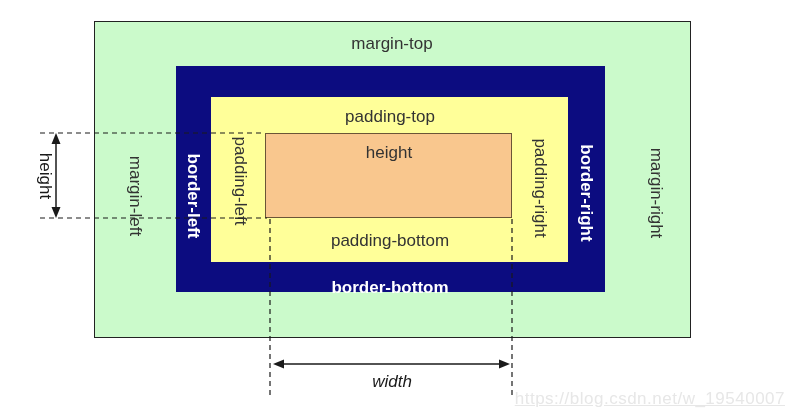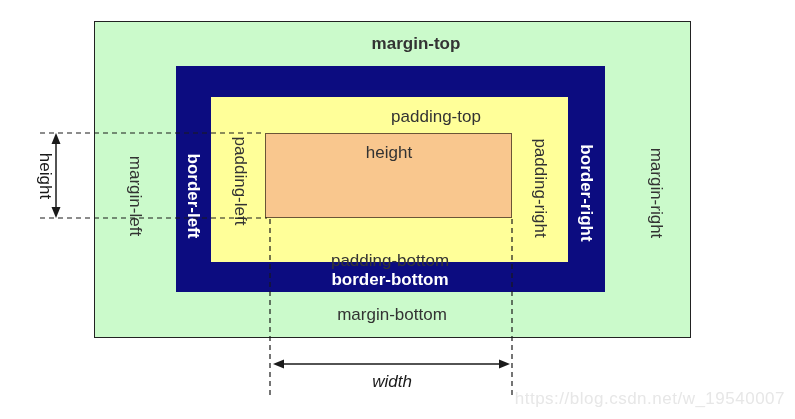--- a/index.html
+++ b/index.html
@@ -21,39 +21,38 @@
   .lbl{
     position:absolute;transform:translate(-50%,-50%);
     font-size:17px;color:var(--label-dark);white-space:nowrap;line-height:1;
   }
   .lbl.vert{transform:translate(-50%,-50%) rotate(90deg);}
   .lbl.onborder{color:var(--label-light);font-weight:bold;}
   .lbl.measure-lbl{color:var(--measure);font-size:17px;}
   .overlay{position:absolute;left:0;top:0;pointer-events:none;}
   .watermark{
     position:absolute;right:10px;top:389px;font-size:17px;
-    color:var(--watermark);letter-spacing:0.5px;white-space:nowrap;
+    color:var(--watermark);letter-spacing:0.5px;white-space:nowrap;text-decoration:underline;
   }
 </style>
 </head>
 <body>
 
 <div class="stage">
 
   <div class="box margin-box"></div>
   <div class="box border-box"></div>
   <div class="box padding-box"></div>
   <div class="box content-box"></div>
 
-  <div class="lbl" style="left:416px;top:43px;font-weight:bold;">margin-top</div>
-  <div class="lbl" style="left:390px;top:116px;margin-left:46px;">padding-top</div>
+  <div class="lbl" style="left:392px;top:43px;">margin-top</div>
+  <div class="lbl" style="left:390px;top:116px;">padding-top</div>
   <div class="lbl" style="left:389px;top:152px;">height</div>
-  <div class="lbl" style="left:390px;top:240px;margin-top:20px;">padding-bottom</div>
-  <div class="lbl onborder" style="left:390px;top:279px;">border-bottom</div>
-  <div class="lbl" style="left:392px;top:314px;">margin-bottom</div>
+  <div class="lbl" style="left:390px;top:240px;">padding-bottom</div>
+  <div class="lbl onborder" style="left:390px;top:287px;">border-bottom</div>
 
   <div class="lbl vert" style="left:135px;top:196px;">margin-left</div>
   <div class="lbl vert onborder" style="left:193px;top:196px;">border-left</div>
   <div class="lbl vert" style="left:240px;top:181px;">padding-left</div>
   <div class="lbl vert" style="left:540px;top:188px;">padding-right</div>
   <div class="lbl vert onborder" style="left:586px;top:193px;">border-right</div>
   <div class="lbl vert" style="left:656px;top:193px;">margin-right</div>
 
   <svg class="overlay" width="795" height="419" viewBox="0 0 795 419">
 

